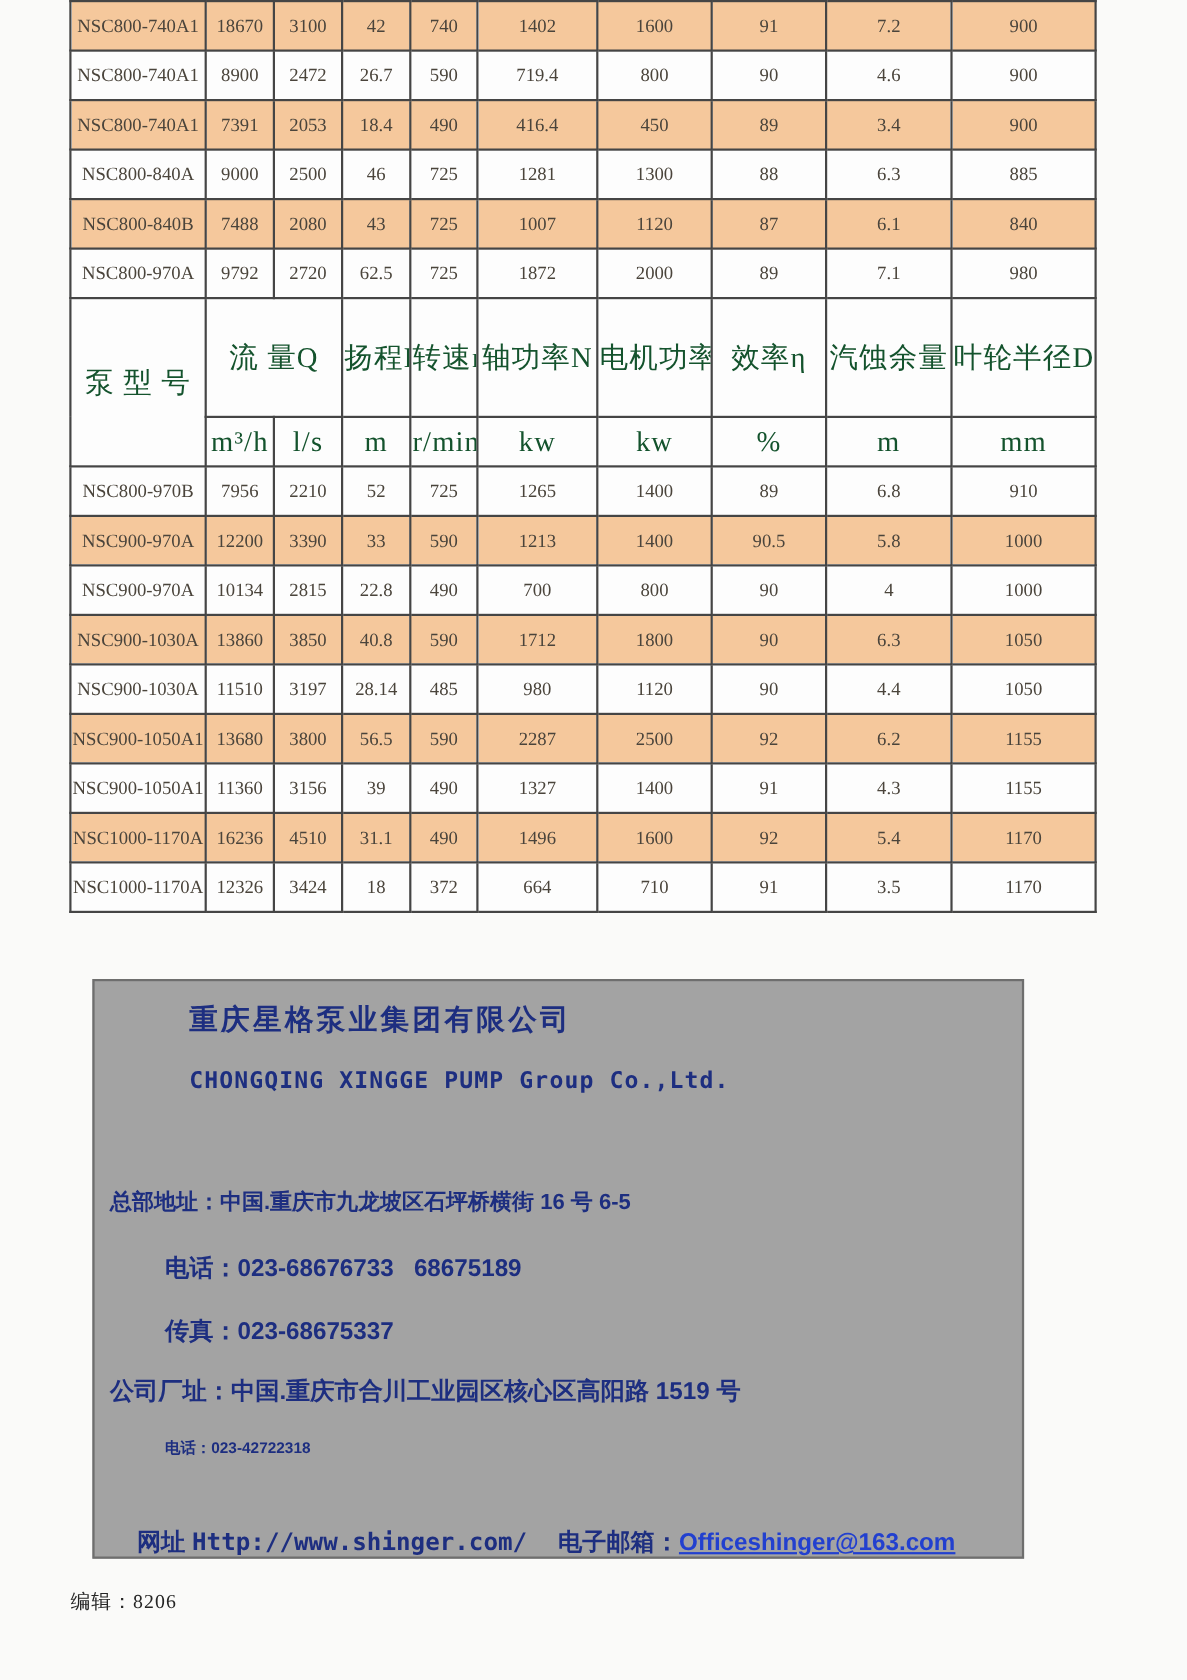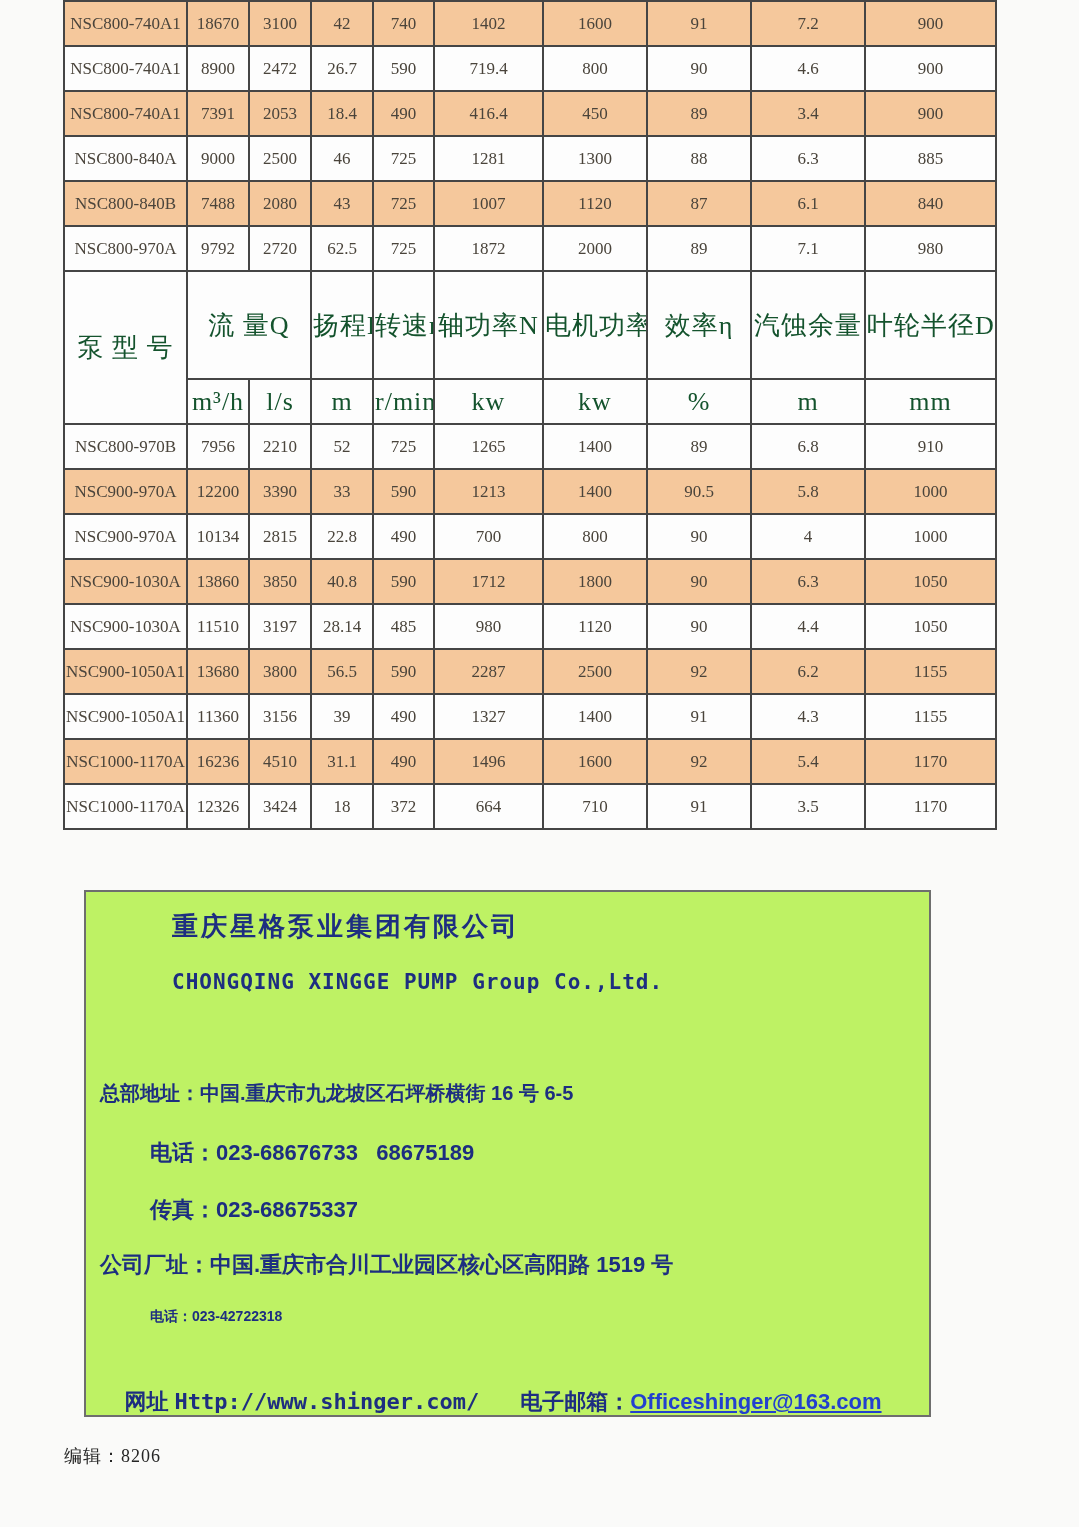--- a/index.html
+++ b/index.html
@@ -38,37 +38,37 @@
   table.pump-table td.hcell{
     font-size:26px;color:#14532d;background:#fdfdfd;
     letter-spacing:1px;
   }
   tr.hdr-main td{height:108px;}
   tr.hdr-units td{height:45px;font-size:16px;letter-spacing:0;}
 
   
   .contact-box{
     position:absolute;left:84px;top:890px;width:847px;height:527px;
-    border:2px solid var(--box-border);background:#bef264;
+    border:2px solid var(--box-border);background:#a3a3a3;
     font-family:"Liberation Sans","DejaVu Sans",sans-serif;
   }
   .c-line{
     position:absolute;white-space:pre;font-weight:bold;
     color:var(--contact-blue);line-height:1.15;
   }
   .cn-title{left:86px;top:20px;font-size:26px;letter-spacing:3px;}
   .en-title{left:86px;top:78px;font-size:21px;font-family:"DejaVu Sans Mono","Liberation Mono",monospace;letter-spacing:1px;}
   .hq-line{left:14px;top:190px;font-size:20px;}
   .tel1-line{left:64px;top:248px;font-size:22px;}
   .fax-line{left:64px;top:305px;font-size:22px;}
   .factory-line{left:14px;top:360px;font-size:22px;}
   .tel2-line{left:64px;top:416px;font-size:14px;}
   .web-line{left:14px;top:472px;font-size:22px;}
   .web-url{font-family:"DejaVu Sans Mono","Liberation Mono",monospace;letter-spacing:0;}
-  .email-label{margin-left:41px;}
+  .email-label{margin-left:28px;}
   .email-link{
     color:var(--email-blue);text-decoration:underline;
     font-family:Liberation Sans, sans-serif;
     cursor:pointer;
   }
 
   
   .editor-note{
     position:absolute;left:64px;top:1444px;
     font-size:18px;color:var(--footer-ink);letter-spacing:1px;

